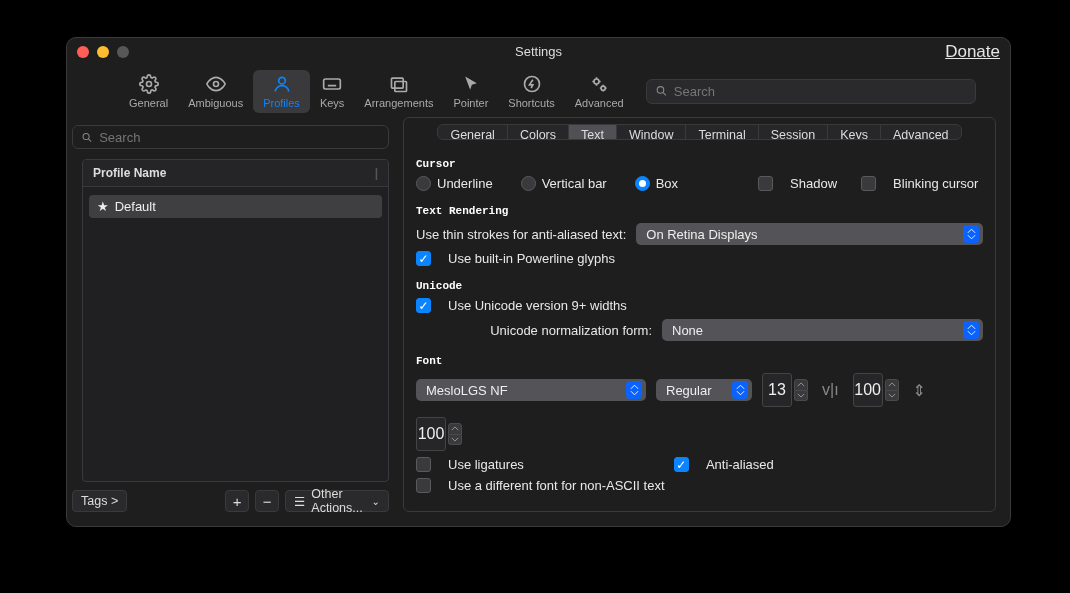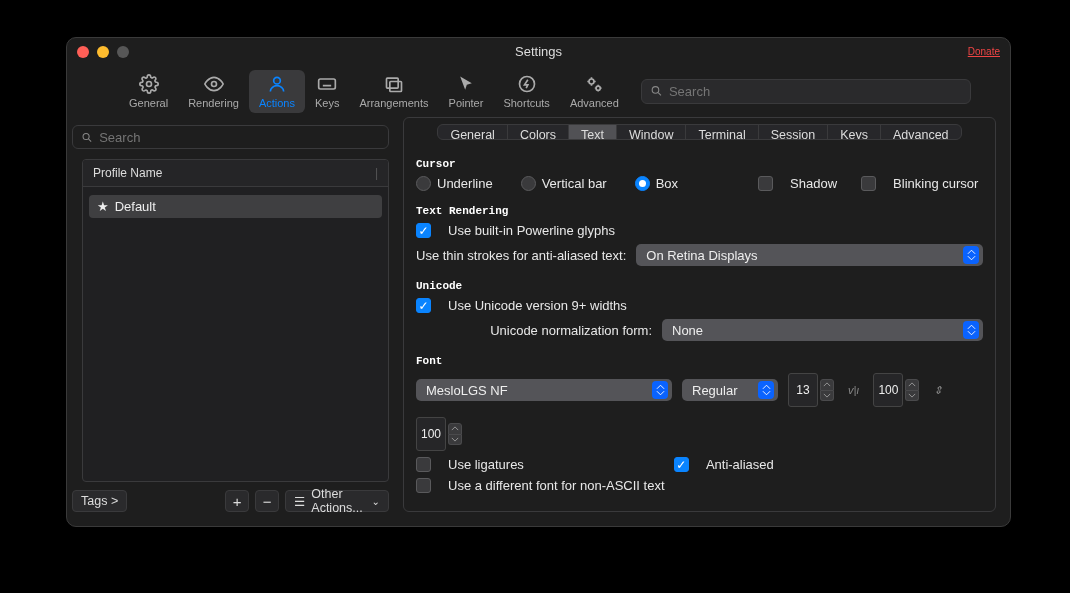--- a/index.html
+++ b/index.html
@@ -39,22 +39,22 @@
   .traffic { display: flex; gap: 8px; }
   .dot { width: 12px; height: 12px; border-radius: 50%; }
   .dot.red { background: #ff5f57; }
   .dot.yellow { background: #febc2e; }
   .dot.green { background: #575757; }
   .title {
     position: absolute; left: 50%; transform: translateX(-50%);
     color: #ddd; font-size: 13px; font-weight: 500;
   }
   .donate {
-    margin-left: auto; color: #ef4444; text-decoration: underline;
-    font-size: 10px; cursor: pointer;
+    margin-left: auto; color: #e5e5e5; text-decoration: underline;
+    font-size: 17px; cursor: pointer;
   }
 
   
   .toolbar {
     height: 52px;
     display: flex;
     align-items: center;
     padding: 0 10px 0 52px;
     gap: 0;
   }
@@ -111,21 +111,21 @@
     color: #ddd; font-size: 13px; margin-left: 6px; width: 100%;
   }
   .profile-table {
     border: 1px solid #3a3a3c; border-radius: 4px;
     background:#202022;
     flex:1; display:flex; flex-direction:column;
     overflow:hidden;
     margin-left: 10px;
   }
   .profile-header {
-    padding: 6px 10px; font-size: 12px; color:#ddd; font-weight:400;
+    padding: 6px 10px; font-size: 12px; color:#ddd; font-weight:700;
     border-bottom:1px solid #3a3a3c;
     display:flex; justify-content:space-between;
     background:#252527;
   }
   .profile-list { flex:1; padding:4px; }
   .profile-row {
     display:flex; align-items:center; gap:6px;
     background:#3f3f41; border-radius:4px;
     padding: 4px 8px; font-size:13px; color:#eee;
     margin: 4px 2px;
@@ -215,33 +215,33 @@
     display:flex; flex-direction:column; align-items:center; justify-content:center;
     gap:0; flex-shrink:0;
   }
   .select .chev svg { width:9px; height:6px; }
 
   .numfield {
     display:flex; align-items:center; gap:2px;
   }
   .numfield .nval {
     background:#262628; border:1px solid #444;
-    padding:16px 2px; font-size:12px; color:#eee;
+    padding:16px 2px; font-size:16px; color:#eee;
     width:30px; text-align:center; border-radius:3px; height:22px;
     display:flex; align-items:center; justify-content:center;
   }
   .stepper {
     width:14px; height:22px; display:flex; flex-direction:column;
   }
   .stepper div { flex:1; background:#3a3a3c; border:1px solid #4a4a4c; display:flex; align-items:center; justify-content:center; }
   .stepper div:first-child { border-radius:3px 3px 0 0; }
   .stepper div:last-child { border-radius:0 0 3px 3px; border-top:none; }
   .stepper svg { width:8px; height:5px; }
 
-  .miniicon { color:#888; font-size:11px; padding:0 4px;font-style:italic; }
+  .miniicon { color:#888; font-size:16px; padding:0 4px; }
 
   .mag { stroke:#888; stroke-width:2; fill:none; }
 </style>
 </head>
 <body>
 
 <div class="window">
 
   <div class="titlebar">
     <div class="traffic">
@@ -263,30 +263,30 @@
         </span>
       <span class="tlabel">General</span>
     </div>
     <div class="toolbar-item">
       <span class="ticon">
           <svg viewBox="0 0 24 24" fill="none" stroke="#aaa" stroke-width="2">
             <path d="M1 12s4-8 11-8 11 8 11 8-4 8-11 8S1 12 1 12z"></path>
             <circle cx="12" cy="12" r="3"></circle>
           </svg>
         </span>
-      <span class="tlabel">Rendering</span>
+      <span class="tlabel">Ambiguous</span>
     </div>
     <div class="toolbar-item selected">
       <span class="ticon">
           <svg viewBox="0 0 24 24" fill="none" stroke="#0a84ff" stroke-width="2">
             <circle cx="12" cy="8" r="4"></circle>
             <path d="M4 21c0-4 4-7 8-7s8 3 8 7"></path>
           </svg>
         </span>
-      <span class="tlabel">Actions</span>
+      <span class="tlabel">Profiles</span>
     </div>
     <div class="toolbar-item">
       <span class="ticon">
           <svg viewBox="0 0 24 24" fill="none" stroke="#aaa" stroke-width="2">
             <rect x="2" y="6" width="20" height="12" rx="2"></rect>
             <line x1="6" y1="10" x2="6" y2="10"></line>
             <line x1="10" y1="10" x2="10" y2="10"></line>
             <line x1="14" y1="10" x2="14" y2="10"></line>
             <line x1="18" y1="10" x2="18" y2="10"></line>
             <line x1="7" y1="14" x2="17" y2="14"></line>
@@ -409,39 +409,39 @@
             <span>Shadow</span>
           </label>
         <label class="check" style="margin-left:14px">
             <span class="box"></span>
             <span>Blinking cursor</span>
           </label>
       </div>
 
       <div class="section-title">Text Rendering</div>
       <div class="row">
-        <label class="check checked">
-            <span class="box"></span>
-            <span>Use built-in Powerline glyphs</span>
-          </label>
-      </div>
-      <div class="row">
         <span>Use thin strokes for anti-aliased text:</span>
         <div class="select" style="flex:1">
           <span>On Retina Displays</span>
           <span class="chev">
               <svg viewBox="0 0 10 6">
                 <path d="M1 5L5 1l4 4" stroke="#fff" fill="none"></path>
               </svg>
               <svg viewBox="0 0 10 6">
                 <path d="M1 1l4 4 4-4" stroke="#fff" fill="none"></path>
               </svg>
             </span>
         </div>
       </div>
+      <div class="row">
+        <label class="check checked">
+            <span class="box"></span>
+            <span>Use built-in Powerline glyphs</span>
+          </label>
+      </div>
 
       <div class="section-title">Unicode</div>
       <div class="row">
         <label class="check checked">
             <span class="box"></span>
             <span>Use Unicode version 9+ widths</span>
           </label>
         <div style="flex:0 0 28px"></div>
       </div>
       <div class="row">
@@ -454,21 +454,21 @@
               </svg>
               <svg viewBox="0 0 10 6">
                 <path d="M1 1l4 4 4-4" stroke="#fff" fill="none"></path>
               </svg>
             </span>
         </div>
       </div>
 
       <div class="section-title">Font</div>
       <div class="row">
-        <div class="select" style="width:256px">
+        <div class="select" style="width:230px">
           <span>MesloLGS NF</span>
           <span class="chev">
               <svg viewBox="0 0 10 6">
                 <path d="M1 5L5 1l4 4" stroke="#fff" fill="none"></path>
               </svg>
               <svg viewBox="0 0 10 6">
                 <path d="M1 1l4 4 4-4" stroke="#fff" fill="none"></path>
               </svg>
             </span>
         </div>

